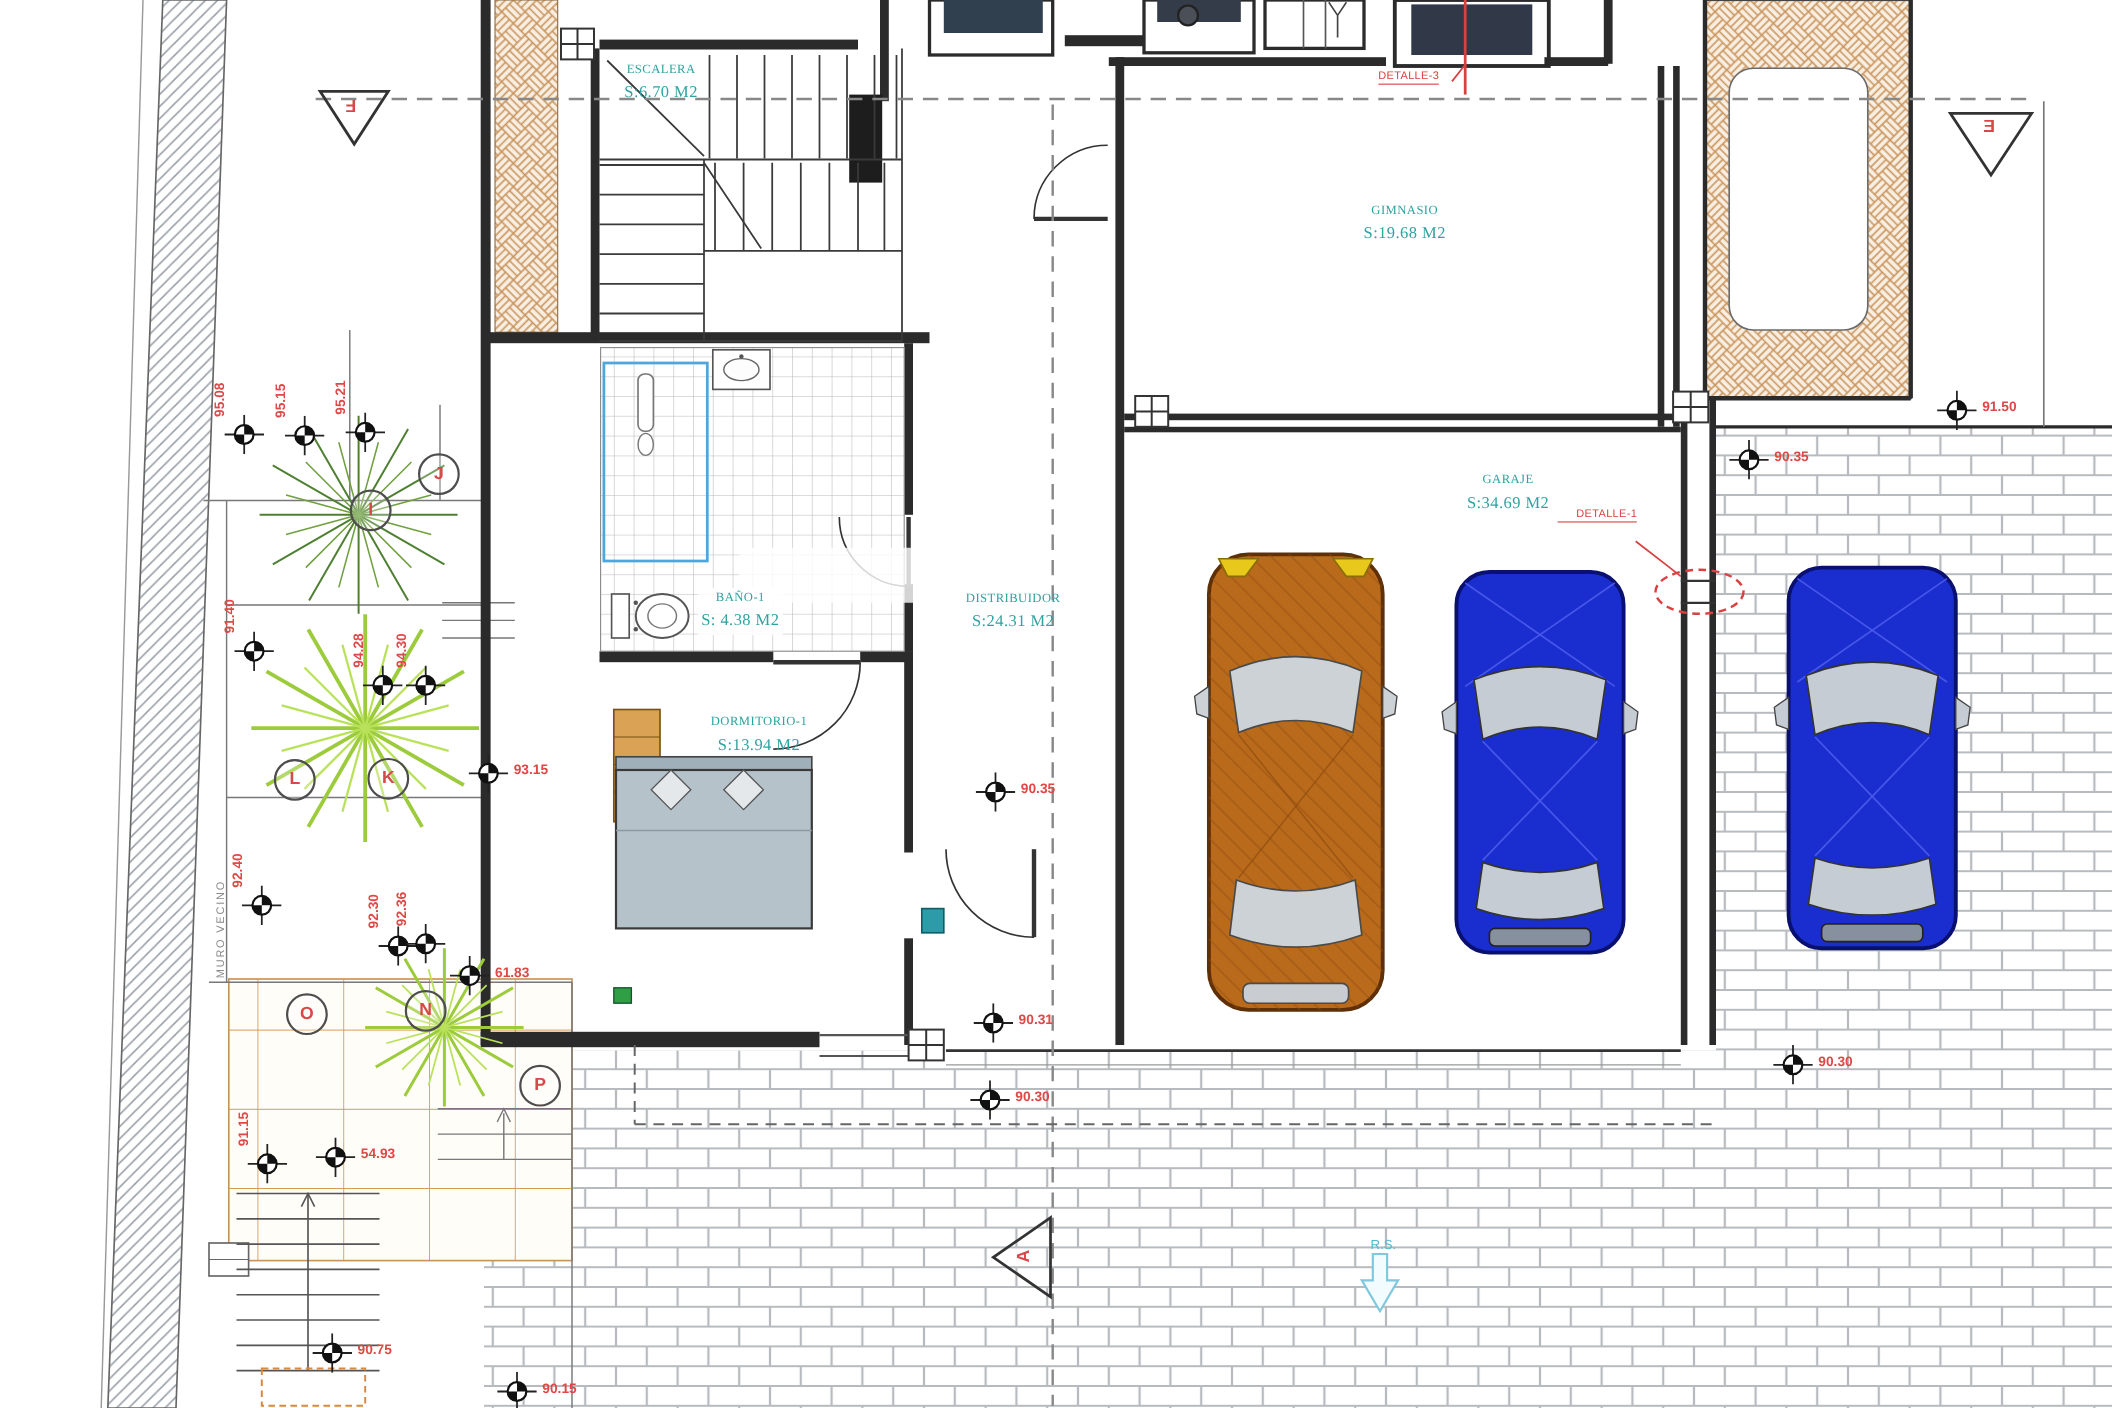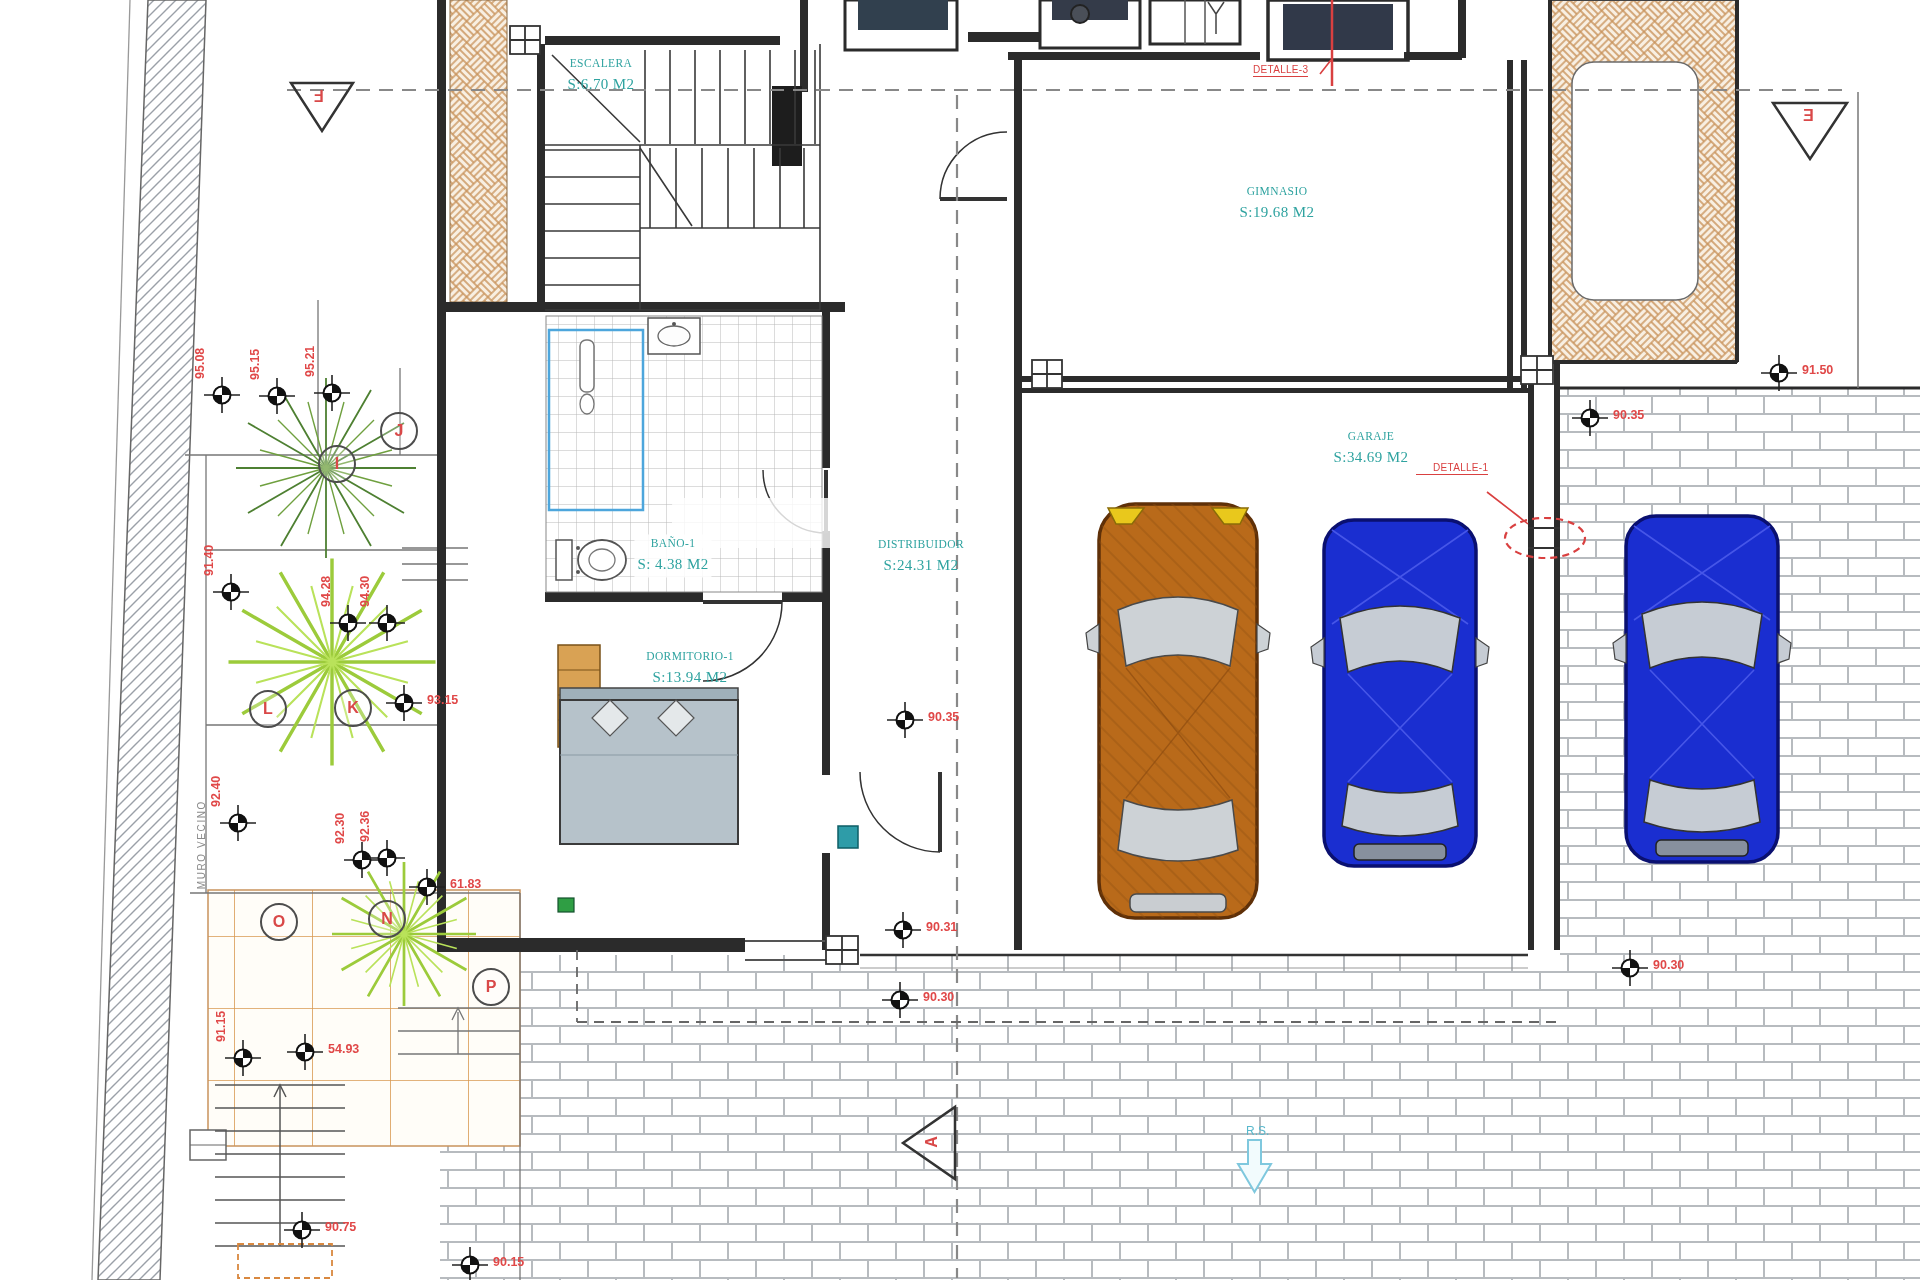--- a/index.html
+++ b/index.html
@@ -351,21 +351,21 @@
         <path d="M18 18L18 9.5A8.5 8.5 0 0 1 26.5 18Z" fill="#111"></path>
         <path d="M18 18L18 26.5A8.5 8.5 0 0 1 9.5 18Z" fill="#111"></path>
       </svg><span class="ev-label rot">94.28</span></div>
     <div class="ev" style="left: 387px; top: 623px;"><svg width="36" height="36" viewBox="0 0 36 36">
         <line x1="18" y1="0" x2="18" y2="36" stroke="#222" stroke-width="1.6"></line>
         <line x1="0" y1="18" x2="36" y2="18" stroke="#222" stroke-width="1.6"></line>
         <circle cx="18" cy="18" r="8.5" fill="#fff" stroke="#111" stroke-width="2"></circle>
         <path d="M18 18L18 9.5A8.5 8.5 0 0 1 26.5 18Z" fill="#111"></path>
         <path d="M18 18L18 26.5A8.5 8.5 0 0 1 9.5 18Z" fill="#111"></path>
       </svg><span class="ev-label rot">94.30</span></div>
-    <div class="ev" style="left: 404px; top: 703px;"><svg width="36" height="36" viewBox="0 0 36 36">
+    <div class="ev" style="left: 444px; top: 703px;"><svg width="36" height="36" viewBox="0 0 36 36">
         <line x1="18" y1="0" x2="18" y2="36" stroke="#222" stroke-width="1.6"></line>
         <line x1="0" y1="18" x2="36" y2="18" stroke="#222" stroke-width="1.6"></line>
         <circle cx="18" cy="18" r="8.5" fill="#fff" stroke="#111" stroke-width="2"></circle>
         <path d="M18 18L18 9.5A8.5 8.5 0 0 1 26.5 18Z" fill="#111"></path>
         <path d="M18 18L18 26.5A8.5 8.5 0 0 1 9.5 18Z" fill="#111"></path>
       </svg><span class="ev-label">93.15</span></div>
     <div class="ev" style="left: 238px; top: 823px;"><svg width="36" height="36" viewBox="0 0 36 36">
         <line x1="18" y1="0" x2="18" y2="36" stroke="#222" stroke-width="1.6"></line>
         <line x1="0" y1="18" x2="36" y2="18" stroke="#222" stroke-width="1.6"></line>
         <circle cx="18" cy="18" r="8.5" fill="#fff" stroke="#111" stroke-width="2"></circle>

